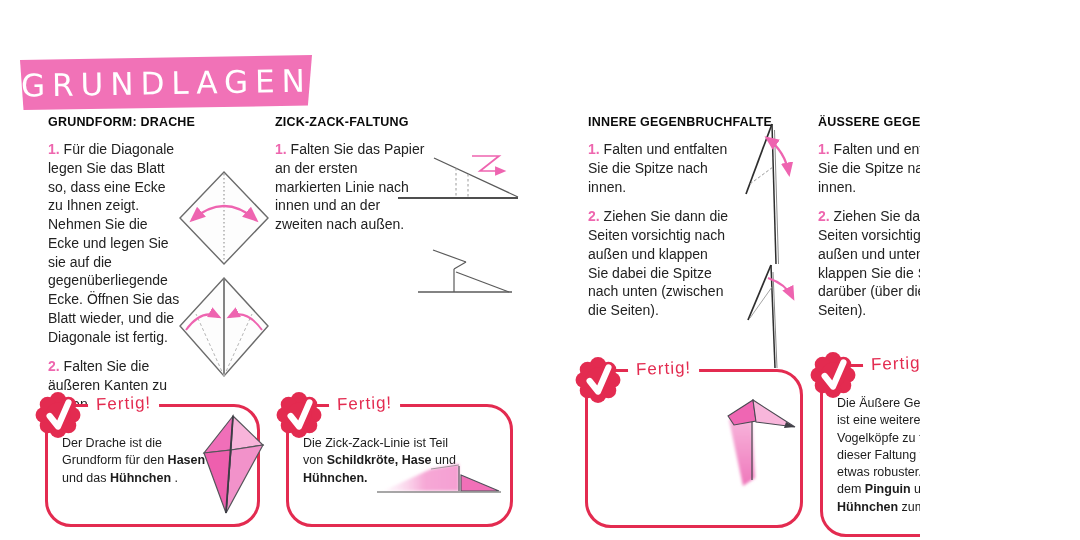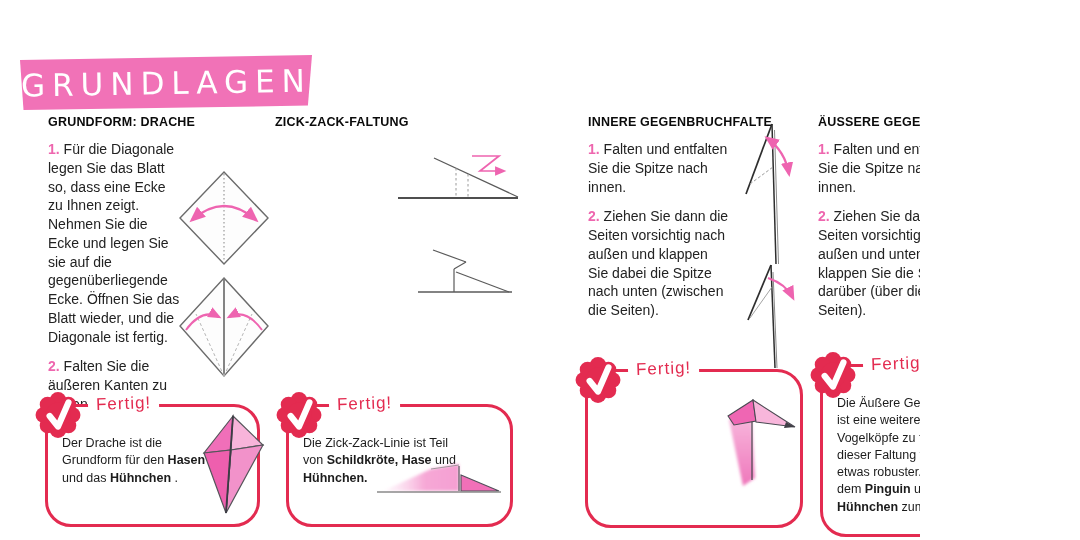--- a/index.html
+++ b/index.html
@@ -58,20 +58,21 @@
   </div>
 
   <div class="col" style="left:48px;width:132px">
     <h2>GRUNDFORM: DRACHE</h2>
     <p class="step"><span class="num">1.</span> <span>Für die Diagonale legen Sie das Blatt so, dass eine Ecke zu Ihnen zeigt. Nehmen Sie die Ecke und legen Sie sie auf die gegenüberliegende Ecke. Öffnen Sie das Blatt wieder, und die Diagonale ist fertig.</span></p>
     <p class="step"><span class="num">2.</span> <span>Falten Sie die äußeren Kanten zu der entstandenen diagonalen Faltlinie.</span></p>
   </div>
 
   <div class="col" style="left:275px;width:152px">
     <h2>ZICK-ZACK-FALTUNG</h2>
+    <p class="step"><span class="num">1.</span> <span>Falten Sie das Papier an der ersten markierten Linie nach innen und an der zweiten nach außen.</span></p>
   </div>
 
   <div class="col" style="left:588px;width:142px">
     <h2>INNERE GEGENBRUCHFALTE</h2>
     <p class="step"><span class="num">1.</span> <span>Falten und entfalten Sie die Spitze nach innen.</span></p>
     <p class="step"><span class="num">2.</span> <span>Ziehen Sie dann die Seiten vorsichtig nach außen und klappen Sie dabei die Spitze nach unten (zwischen die Seiten).</span></p>
   </div>
 
   <div class="col" style="left:818px;width:150px">
     <h2>ÄUSSERE GEGENBRUCHFALTE</h2>

